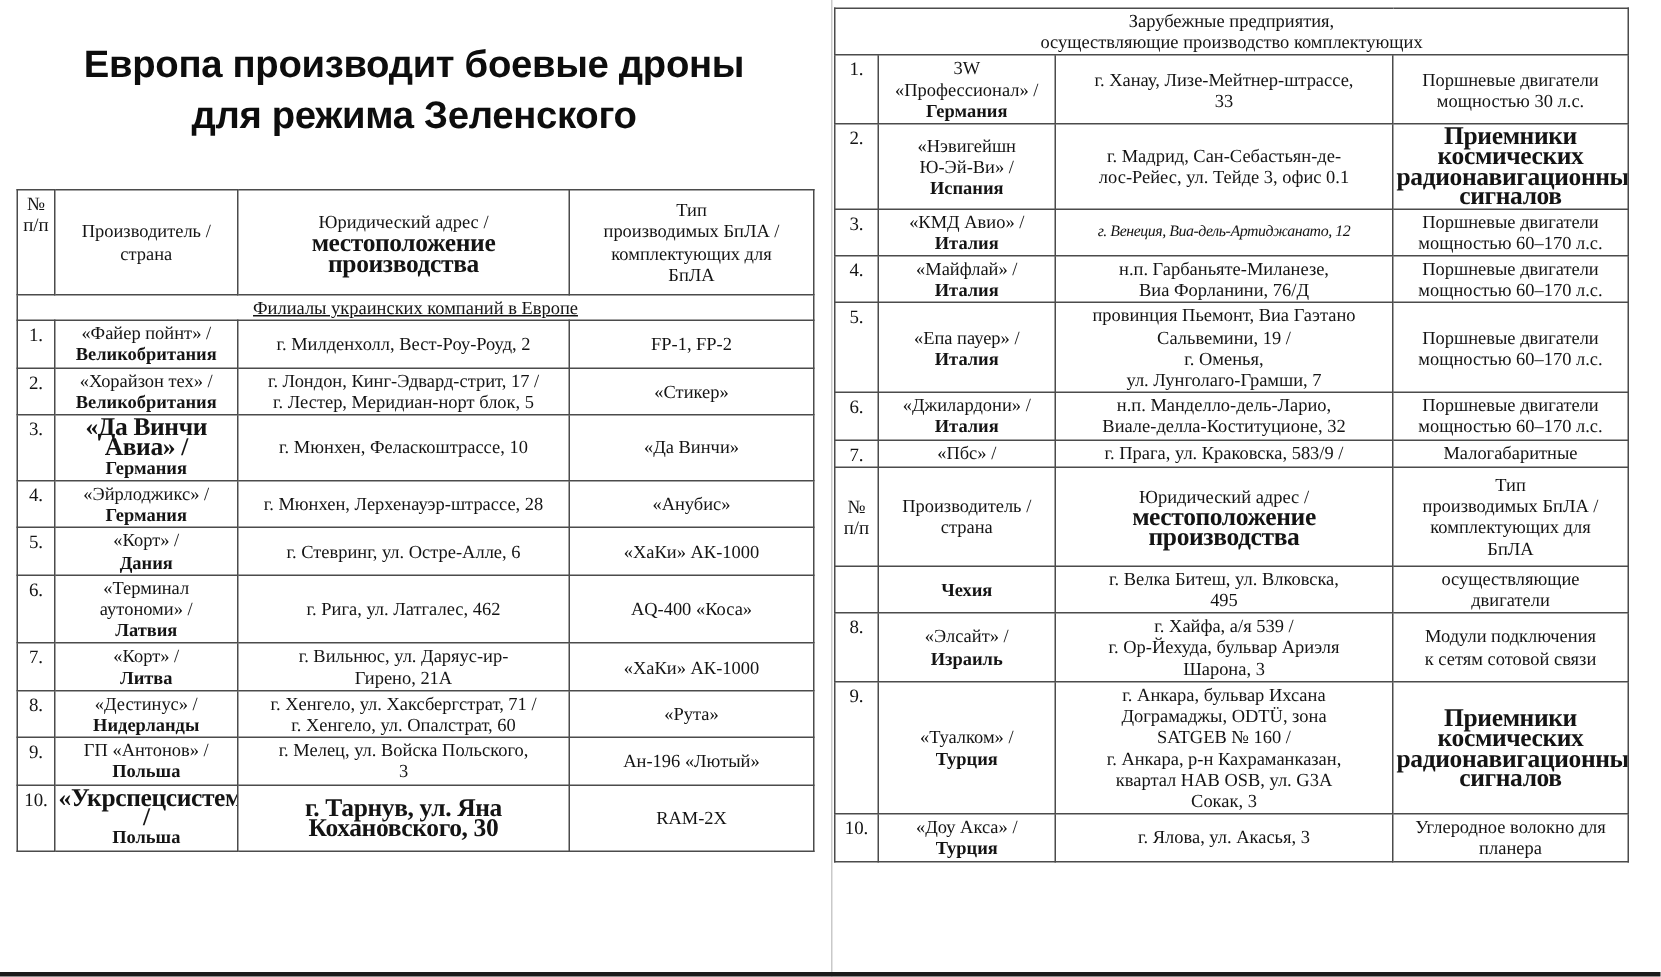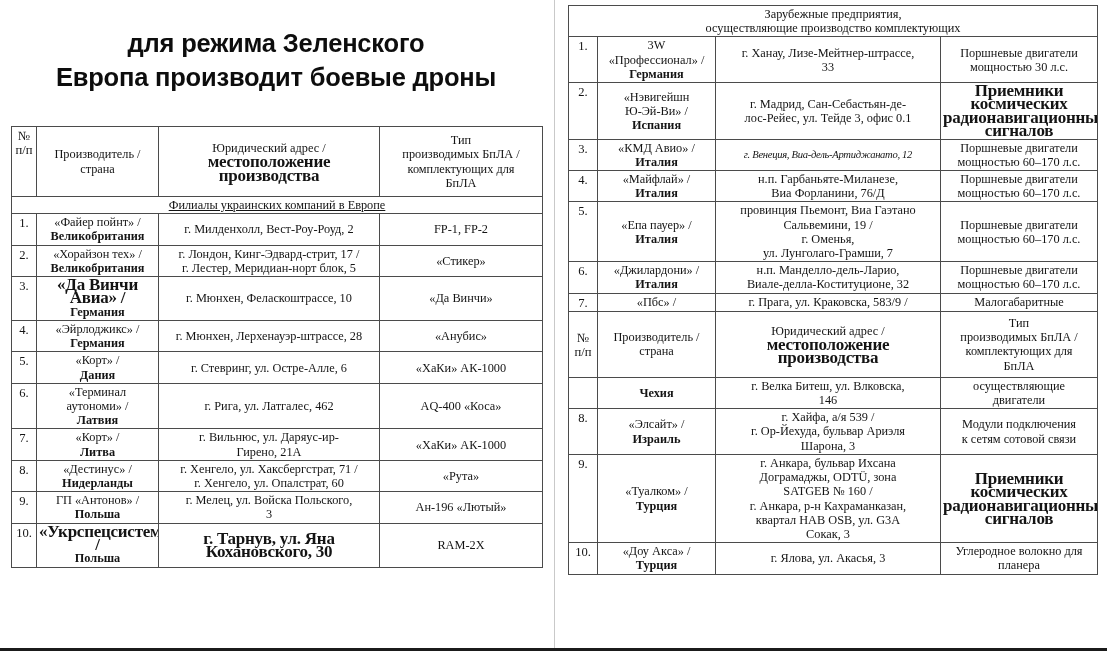--- a/index.html
+++ b/index.html
@@ -40,21 +40,21 @@
     background: #1b1b1b;
   }
 
   .half {
     position: absolute;
     top: 0;
     height: 651px;
     box-sizing: border-box;
   }
   #left-half  { left: 0;     width: 554px; }
-  #right-half { left: 555px; width: 552px; }
+  #right-half { left: 543px; width: 552px; }
 
   
   #headline {
     position: absolute;
     left: 12px;
     top: 26px;
     width: 528px;
     text-align: center;
     font-family: "Liberation Sans", "DejaVu Sans", sans-serif;
     font-weight: bold;
@@ -133,22 +133,22 @@
 </head>
 <body>
 
 <div id="page">
 
   <div id="page-divider"></div>
 
   <div id="left-half" class="half">
 
     <div id="headline">
+      <span class="hl-line">Европа производит боевые дроны</span>
       <span class="hl-line">для режима Зеленского</span>
-      <span class="hl-line">Европа производит боевые дроны</span>
     </div>
 
     <table class="doc" id="left-table">
       <colgroup>
         <col class="c-num">
           <col class="c-man">
           <col class="c-addr">
           <col class="c-type">
       </colgroup>
       <tbody id="left-tbody">
@@ -435,21 +435,21 @@
               <span class="cellwrap">БпЛА</span>
             </td>
           </tr>
           <tr>
             <td class="num"></td>
             <td>
               <span class="cellwrap b">Чехия</span>
             </td>
             <td>
               <span class="cellwrap">г. Велка Битеш, ул. Влковска,</span>
-              <span class="cellwrap">146</span>
+              <span class="cellwrap">495</span>
             </td>
             <td>
               <span class="cellwrap">осуществляющие</span>
               <span class="cellwrap">двигатели</span>
             </td>
           </tr>
           <tr>
             <td class="num">8.</td>
             <td>
               <span class="cellwrap">«Элсайт» /</span>

